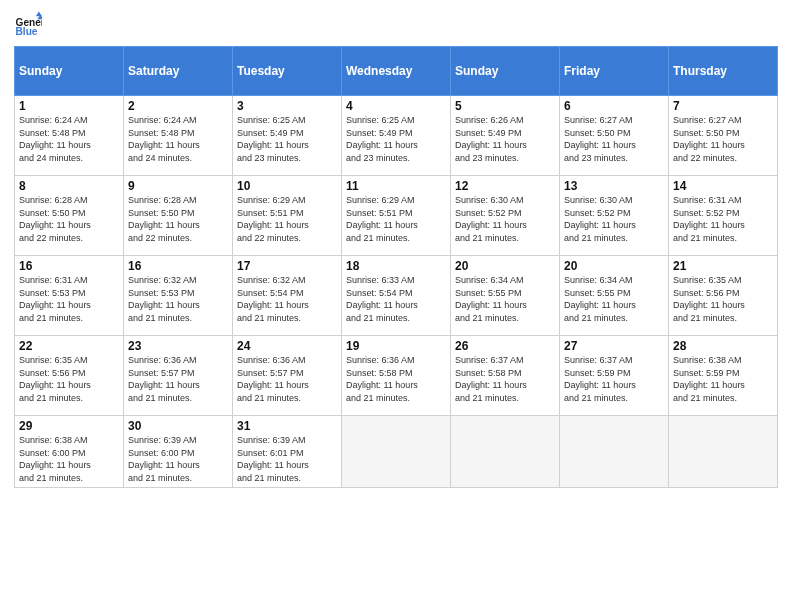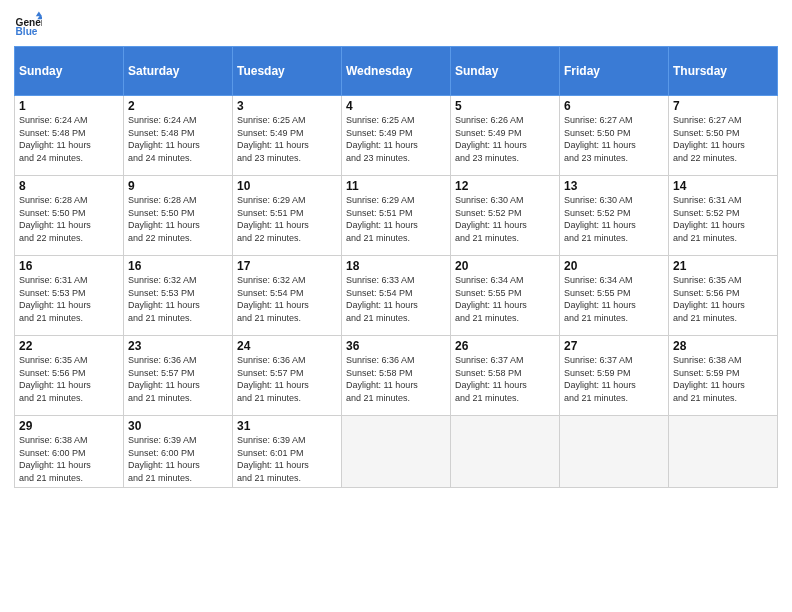--- a/index.html
+++ b/index.html
@@ -216,21 +216,21 @@
           </td>
           <td>
             <div class="day-num">23</div>
             <div class="day-info">Sunrise: 6:36 AM<br>Sunset: 5:57 PM<br>Daylight: 11 hours<br>and 21 minutes.</div>
           </td>
           <td>
             <div class="day-num">24</div>
             <div class="day-info">Sunrise: 6:36 AM<br>Sunset: 5:57 PM<br>Daylight: 11 hours<br>and 21 minutes.</div>
           </td>
           <td>
-            <div class="day-num">36</div>
+            <div class="day-num">19</div>
             <div class="day-info">Sunrise: 6:36 AM<br>Sunset: 5:58 PM<br>Daylight: 11 hours<br>and 21 minutes.</div>
           </td>
           <td>
             <div class="day-num">26</div>
             <div class="day-info">Sunrise: 6:37 AM<br>Sunset: 5:58 PM<br>Daylight: 11 hours<br>and 21 minutes.</div>
           </td>
           <td>
             <div class="day-num">27</div>
             <div class="day-info">Sunrise: 6:37 AM<br>Sunset: 5:59 PM<br>Daylight: 11 hours<br>and 21 minutes.</div>
           </td>

